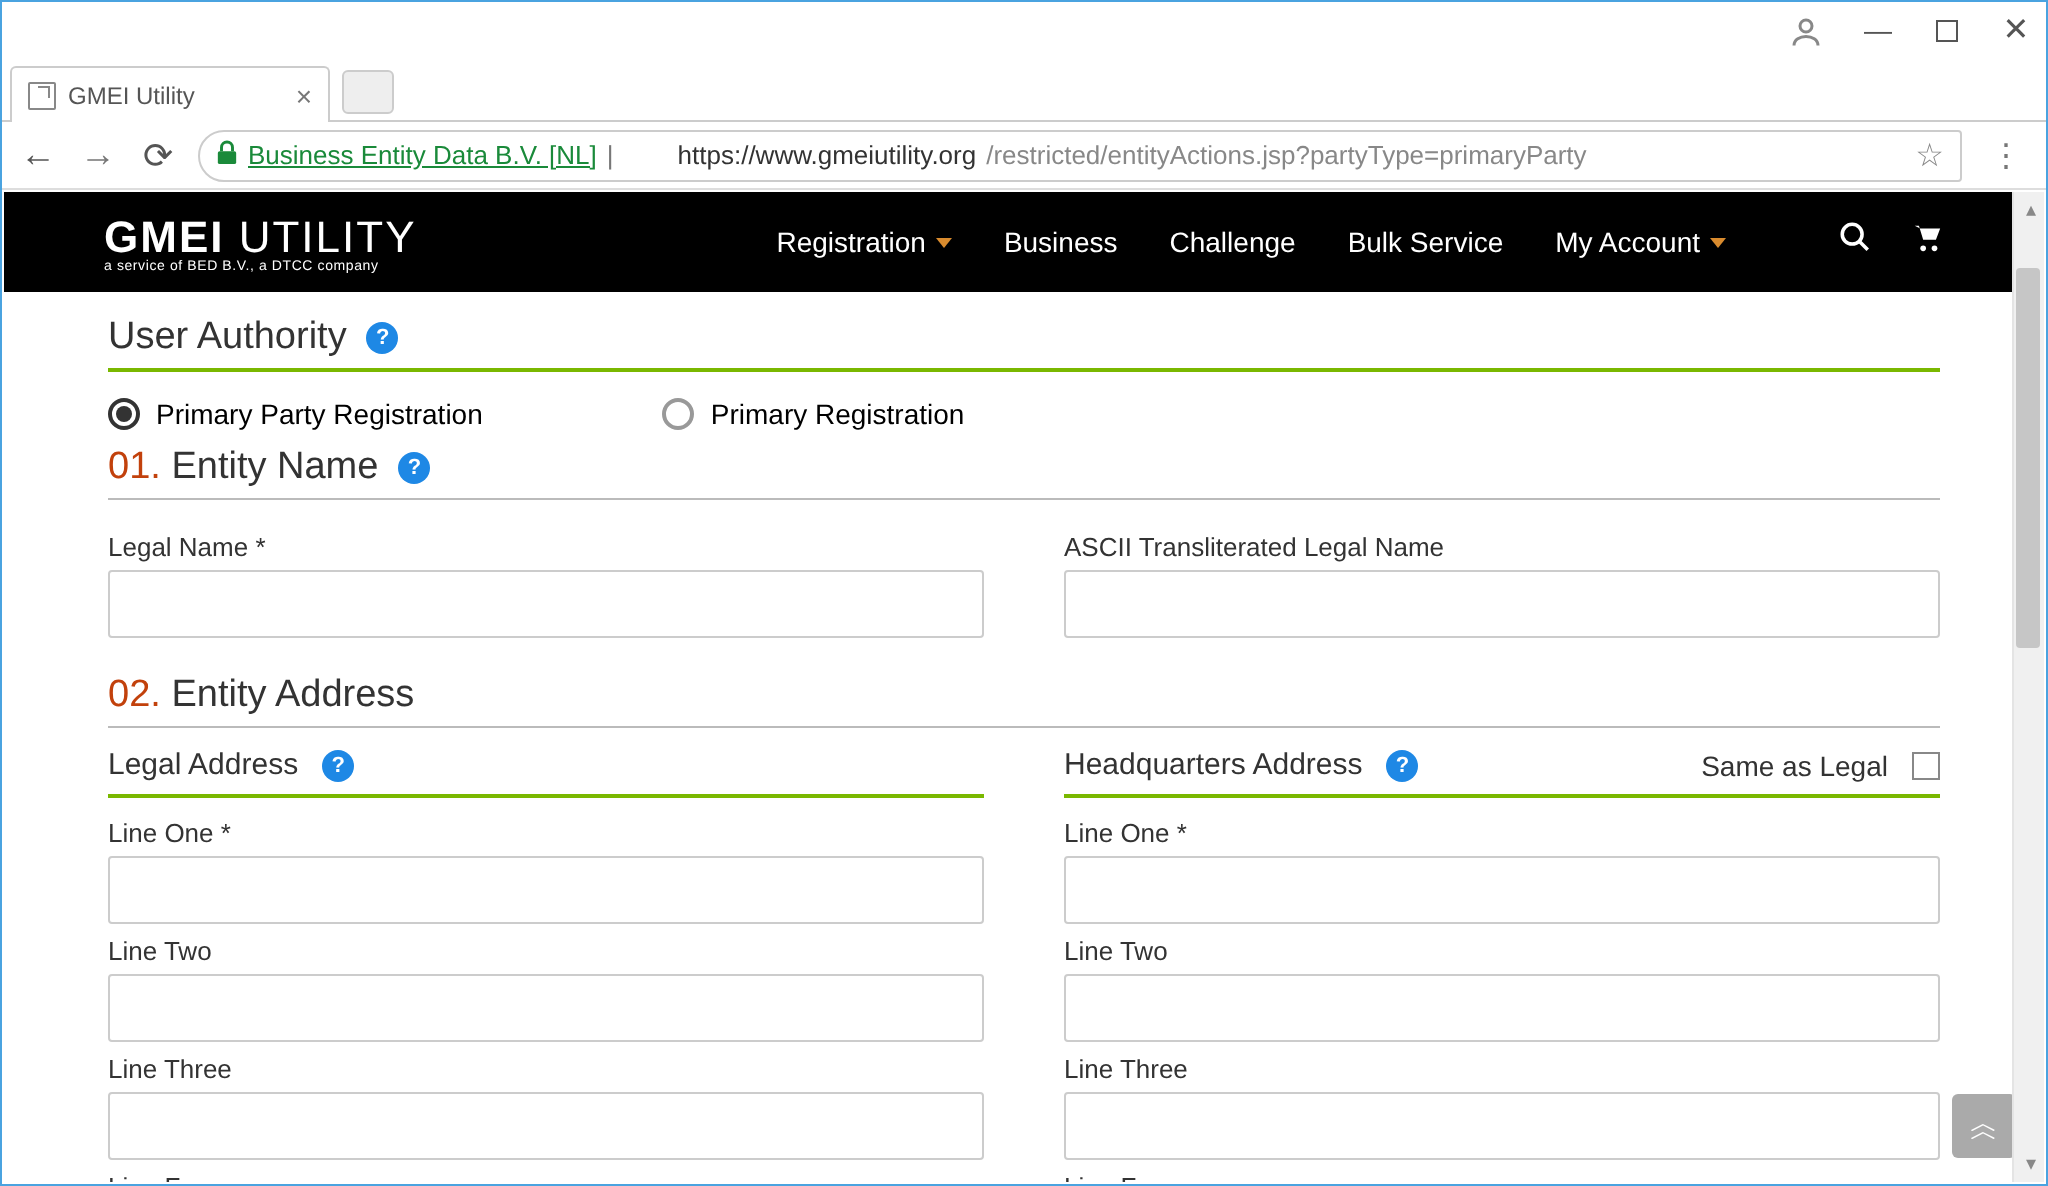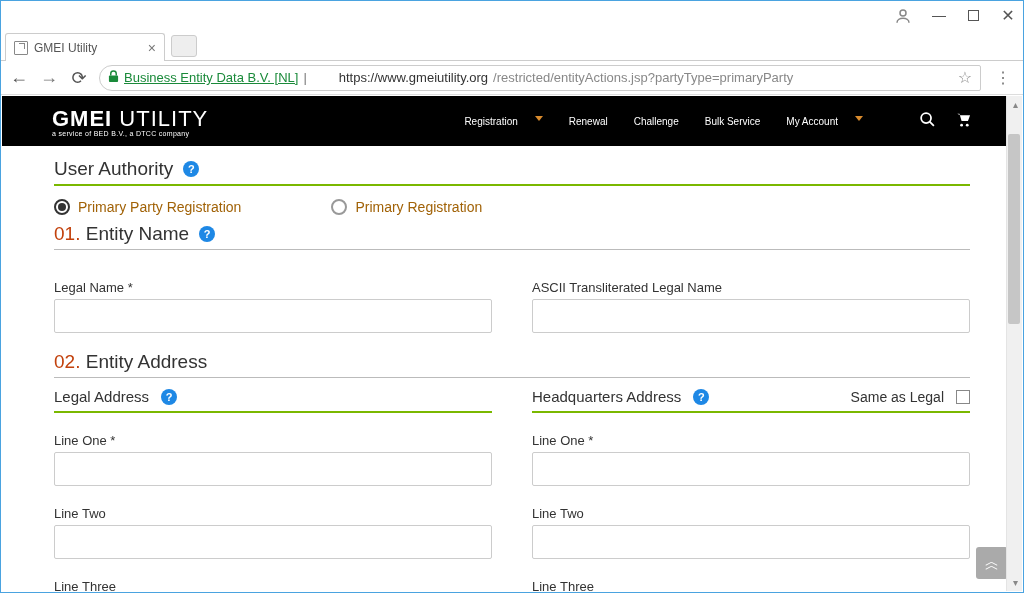--- a/index.html
+++ b/index.html
@@ -28,47 +28,47 @@
 
 .viewport { position:absolute; top:95px; left:1px; right:1px; bottom:1px; overflow:hidden; background:#fff;}
 
 
 .site-header { height:50px; background:#000; display:flex; align-items:center; padding:0 50px 0 50px;}
 .logo { color:#fff; }
 .logo .big { font-size:22px; font-weight:300; letter-spacing:1px;}
 .logo .big b { font-weight:700;}
 .logo .small { font-size:7px; display:block; margin-top:-2px; letter-spacing:0.3px;}
 .nav { margin-left:auto; display:flex; align-items:center; gap:26px;}
-.nav-item { color:#fff; font-size:10px; display:flex; align-items:flex-start; gap:17px;}
+.nav-item { color:#fff; font-size:14px; display:flex; align-items:center; gap:5px;}
 .nav-item .caret { width:0; height:0; border-left:4px solid transparent; border-right:4px solid transparent; border-top:5px solid #d98b2e;}
 .nav-icons { display:flex; gap:18px; margin-left:30px;}
 .nav-icon { color:#fff; font-size:16px;}
 
 
 .content { padding: 12px 52px 0;}
 .section-title { font-size:19px; color:#333; font-weight:400; display:flex; align-items:center; gap:10px; margin-bottom:2px;}
 .section-title .num { color:#c2410c;}
 .help-icon { width:16px; height:16px; background:#1e88e5; color:#fff; border-radius:50%; font-size:11px; font-weight:bold; display:inline-flex; align-items:center; justify-content:center;}
 .green-line { height:2px; background:#7ab800; margin-top:4px; margin-bottom:8px;}
 .grey-line { height:1px; background:#bbb; margin-top:4px; margin-bottom:10px;}
 
 .radio-row { display:flex; gap:90px; padding:5px 0 8px;}
-.radio-opt { display:flex; align-items:flex-end; gap:8px; font-size:14px; color:#a16207;}
+.radio-opt { display:flex; align-items:flex-end; gap:8px; font-size:14px; color:#000000;}
 .radio-outer { width:16px; height:16px; border:2px solid #333; border-radius:50%; display:flex; align-items:center; justify-content:center;}
 .radio-outer.unsel { border-color:#999;}
 .radio-inner { width:8px; height:8px; background:#333; border-radius:50%;}
 
 .two-col { display:flex; gap:40px;}
 .col { flex:1; }
 .sub-header { display:flex; align-items:center; gap:12px; font-size:15px; color:#333;}
 .sub-header .spacer { flex:1;}
 .checkbox { width:14px; height:14px; border:1px solid #888;}
 .sub-green { height:2px; background:#7ab800; margin-top:6px; margin-bottom:10px;}
 
-.field-label { font-size:13px; color:#333; margin-bottom:4px; margin-top:20px;}
+.field-label { font-size:13px; color:#333; margin-bottom:4px; margin-top:6px;}
 .input { width:100%; height:34px; border:1px solid #ccc; border-radius:2px; padding:0 8px; font-size:13px;}
 
 
 .scroll-top { position:absolute; right:14px; bottom:12px; width:32px; height:32px; background:#aaa; border-radius:3px; display:flex; align-items:center; justify-content:center;}
 .scroll-top .chev { color:#fff; font-size:14px; line-height:8px;}
 
 
 .scrollbar-track { position:absolute; right:1px; top:95px; bottom:1px; width:16px; background:#f0f0f0; border-left:1px solid #e4e4e4;}
 .scrollbar-thumb { position:absolute; right:2px; top: 38px; width:12px; height: 190px; background:#c6c6c6; border-radius:2px;}
 .scrollbar-arrow { position:absolute; right:4px; font-size:10px; color:#888;}
@@ -122,21 +122,21 @@
   <div class="site-header">
     <div class="logo">
       <span class="big"><b>GMEI</b> <span>UTILITY</span></span>
       <span class="small">a service of BED B.V., a DTCC company</span>
     </div>
     <div class="nav">
       <div class="nav-item">
           <span>Registration</span>
           <span class="caret"></span>
         </div>
-      <div class="nav-item">Renewal</div>
+      <div class="nav-item">Business</div>
       <div class="nav-item">Challenge</div>
       <div class="nav-item">Bulk Service</div>
       <div class="nav-item">
           <span>My Account</span>
           <span class="caret"></span>
         </div>
       <div class="nav-icons">
         <span class="nav-icon">
           <svg width="17" height="17" viewBox="0 0 24 24" fill="none" stroke="#fff" stroke-width="2.5">
               <circle cx="10" cy="10" r="7"></circle>

